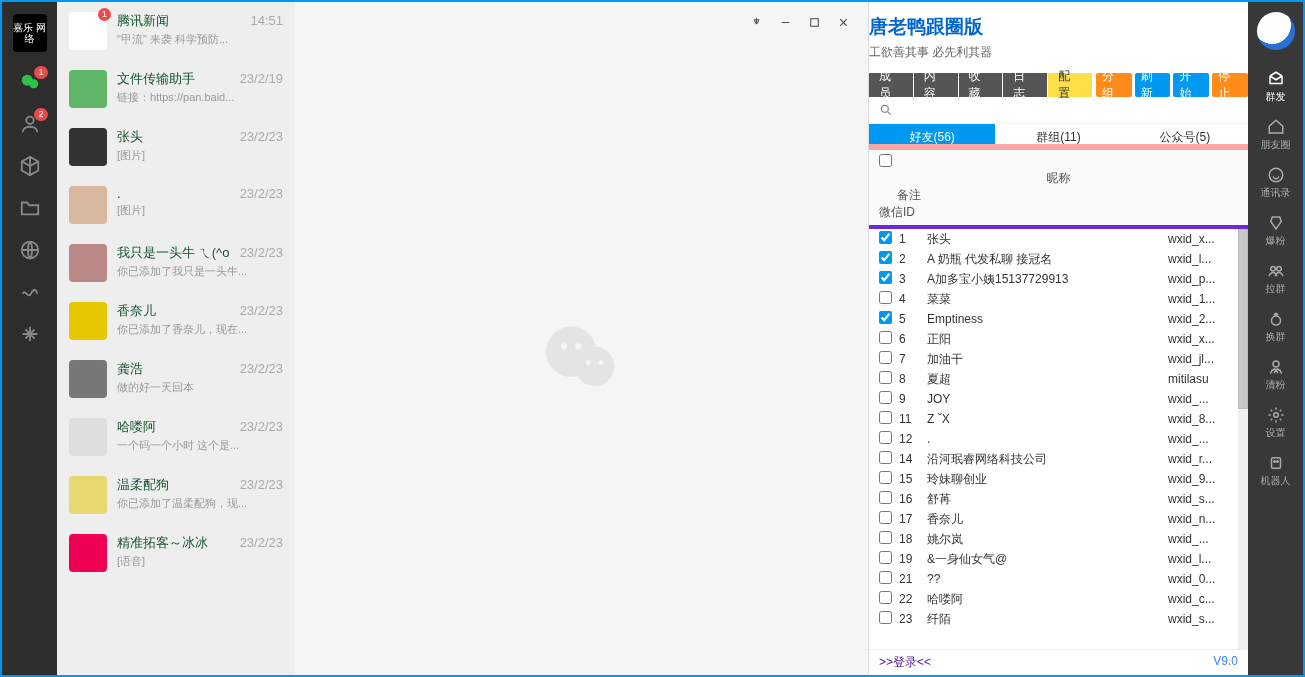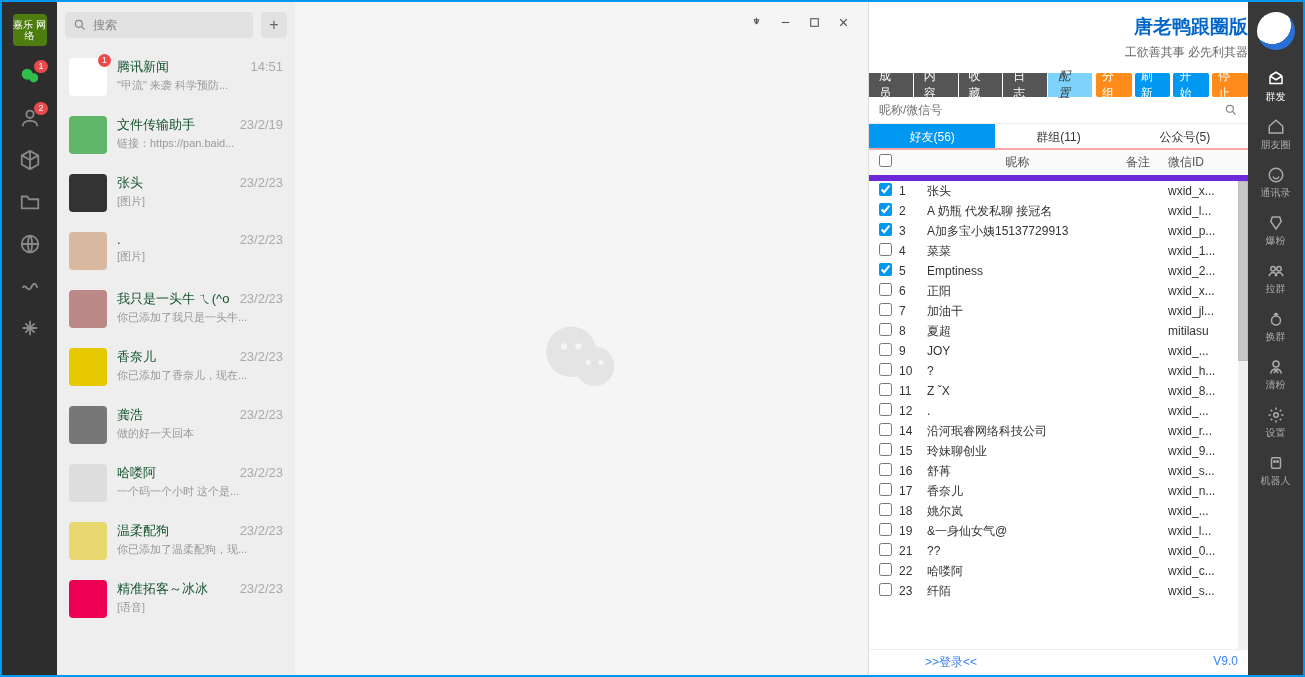--- a/index.html
+++ b/index.html
@@ -2,21 +2,21 @@
 <html><head>
 <meta charset="utf-8">
 <style>
 * { margin: 0; padding: 0; box-sizing: border-box; font-family: "Microsoft YaHei", "PingFang SC", sans-serif; }
 body { width: 1305px; height: 677px; background: #fff; overflow: hidden; border: 2px solid #0098f0; }
 
 .app { display: flex; height: 673px; }
 
 
 .far-left-bar { width: 55px; background: #2d2d2d; display: flex; flex-direction: column; align-items: center; padding-top: 12px; gap: 18px; }
-.far-left-bar .logo { width: 34px; height: 32px; background: #4d7c0f; border-radius: 4px; color: #fff; font-size: 10px; display: flex; align-items: center; justify-content: center; text-align: center; line-height: 1.1; }
+.far-left-bar .logo { width: 34px; height: 38px; background: #000000; border-radius: 4px; color: #fff; font-size: 10px; display: flex; align-items: center; justify-content: center; text-align: center; line-height: 1.1; }
 .far-left-bar .ic { width: 24px; height: 24px; color: #888; position: relative; display: flex; align-items: center; justify-content: center; }
 .far-left-bar .ic svg { width: 22px; height: 22px; }
 .far-left-bar .badge { position: absolute; top: -4px; right: -6px; background: #e94b4b; color: #fff; border-radius: 8px; font-size: 9px; padding: 0 4px; line-height: 13px; min-width: 13px; text-align: center; }
 
 
 .chat-col { width: 238px; background: #eee; display: flex; flex-direction: column; }
 .search-row { display: flex; padding: 10px 8px; gap: 8px; align-items: center; }
 .search-box { flex: 1; background: #e1e1e1; border-radius: 4px; height: 26px; display: flex; align-items: center; padding: 0 8px; color: #888; font-size: 12px; }
 .search-box svg { width: 14px; height: 14px; margin-right: 6px; }
 .plus-btn { width: 26px; height: 26px; background: #e1e1e1; border-radius: 4px; display: flex; align-items: center; justify-content: center; color: #666; font-size: 16px; }
@@ -32,51 +32,51 @@
 
 
 .main-area { flex: 1; background: #f5f5f5; position: relative; display: flex; flex-direction: column; }
 .main-top { height: 40px; display: flex; justify-content: flex-end; align-items: center; gap: 16px; padding-right: 18px; color: #555; }
 .main-top svg, .main-top .wbtn { width: 13px; height: 13px; cursor: default; }
 .main-body { flex: 1; display: flex; align-items: center; justify-content: center; }
 .wx-logo { width: 90px; height: 90px; opacity: 0.15; }
 
 
 .right-panel { width: 380px; background: #fff; border-left: 1px solid #ddd; display: flex; flex-direction: column; }
-.rp-header { text-align: right; padding: 12px 0 6px; }
+.rp-header { text-align: left; padding: 12px 0 6px; }
 .rp-title { font-size: 19px; color: #0066cc; font-weight: bold; }
 .rp-sub { font-size: 12px; color: #666; margin-top: 4px; }
 .rp-tabs { display: flex; height: 24px; margin-top: 6px; border-radius: 6px; }
 .rp-tab { font-size: 12px; padding: 0 10px; display: flex; align-items: center; background: #555; color: #fff; border-right: 1px solid #fff; }
-.rp-tab.active { background: #7dd3fc; color: #333; font-style: italic; }
+.rp-tab.active { background: #fde047; color: #333; }
 .rp-tabs .spacer { flex: 1; }
 .rp-btn { font-size: 12px; padding: 0 6px; background: #ff8c1a; color: #fff; display: flex; align-items: center; margin-left: 3px; border-radius: 2px; }
 .rp-btn.blue { background: #0098f0; }
 .rp-search { display: flex; align-items: center; padding: 6px 10px; border-bottom: 1px solid #eee; }
 .rp-search input { flex: 1; border: none; outline: none; font-size: 12px; }
 .rp-search svg { width: 14px; height: 14px; color: #888; }
-.rp-cat { display: flex; height: 26px; border-bottom: 2px solid #fca5a5; }
+.rp-cat { display: flex; height: 26px; border-bottom: 6px solid #fca5a5; }
 .rp-cat-item { flex: 1; text-align: center; font-size: 12px; line-height: 26px; color: #333; }
 .rp-cat-item.active { background: #0098f0; color: #fff; }
-.rp-table-head { display: flex; font-size: 12px; color: #555; padding: 4px 10px; border-bottom: 6px solid #6d28d9; background: #fafafa; }
+.rp-table-head { display: flex; font-size: 12px; color: #555; padding: 4px 10px; border-bottom: 4px solid #6d28d9; background: #fafafa; flex-direction: column; }
 .rp-th-cb { width: 20px; }
 .rp-th-idx { width: 28px; }
 .rp-th-nick { flex: 1; text-align: center; }
 .rp-th-note { width: 60px; text-align: center; }
 .rp-th-wxid { width: 70px; text-align: left; }
 .rp-rows { flex: 1; overflow-y: auto; position: relative; }
 .rp-row { display: flex; font-size: 12px; color: #333; padding: 2px 10px; align-items: center; height: 20px; }
 .rp-cb { width: 20px; }
 .rp-cb input { accent-color: #0098f0; }
 .rp-idx { width: 28px; }
 .rp-nick { flex: 1; white-space: nowrap; overflow: hidden; text-overflow: ellipsis; }
 .rp-note { width: 60px; }
 .rp-wxid { width: 70px; white-space: nowrap; overflow: hidden; text-overflow: ellipsis; }
 .rp-footer { display: flex; justify-content: space-between; padding: 4px 10px; font-size: 12px; border-top: 1px solid #eee; }
-.rp-footer .login { color: #3b82f6; margin-left: 46px; }
+.rp-footer .login { color: #4c1d95; }
 .rp-footer .ver { color: #3b82f6; }
 .scrollbar-track { position: absolute; right: 0; top: 0; width: 10px; height: 100%; background: #f0f0f0; }
 .scrollbar-thumb { width: 10px; height: 180px; background: #c8c8c8; border: 1px solid #bbb; }
 
 
 .far-right-bar { width: 55px; background: #383838; display: flex; flex-direction: column; align-items: center; padding-top: 10px; gap: 14px; color: #aaa; font-size: 10px; }
 .far-right-bar .duck { width: 38px; height: 38px; border-radius: 50%; background: radial-gradient(circle at 40% 35%, #fff 55%, #2a6fd6 56%); margin-bottom: 6px; }
 .far-right-bar .ritem { display: flex; flex-direction: column; align-items: center; gap: 2px; }
 .far-right-bar .ritem.active { color: #fff; }
 .far-right-bar svg { width: 18px; height: 18px; }
@@ -125,30 +125,20 @@
         </svg>
       </div>
     <div class="ic">
         <svg viewBox="0 0 24 24" fill="none" stroke="currentColor" stroke-width="2">
           <path d="M12 4v16M4 12h16M7 7l10 10M17 7L7 17"></path>
         </svg>
       </div>
   </div>
 
   <div class="chat-col">
-    <div class="search-row">
-      <div class="search-box">
-        <svg viewBox="0 0 24 24" fill="none" stroke="currentColor" stroke-width="2">
-            <circle cx="10" cy="10" r="6"></circle>
-            <path d="M20 20l-5-5"></path>
-          </svg>
-        <span>搜索</span>
-      </div>
-      <div class="plus-btn">+</div>
-    </div>
     <div class="chat-list" id="chat-list">
         <div class="chat-item">
     <div class="avatar" style="background:#fff">
       <span class="ab">1</span>
     </div>
     <div class="chat-meta">
       <div class="chat-top">
         <div class="chat-title">腾讯新闻</div>
         <div class="chat-time">14:51</div>
       </div>
@@ -304,21 +294,20 @@
         <div class="rp-tab">收藏</div>
         <div class="rp-tab">日志</div>
         <div class="rp-tab active">配置</div>
         <div class="spacer"></div>
         <div class="rp-btn">分组</div>
         <div class="rp-btn blue">刷新</div>
         <div class="rp-btn blue">开始</div>
         <div class="rp-btn">停止</div>
       </div>
     <div class="rp-search">
-      <input placeholder="昵称/微信号" style="">
       <svg viewBox="0 0 24 24" fill="none" stroke="currentColor" stroke-width="2">
           <circle cx="10" cy="10" r="6"></circle>
           <path d="M20 20l-5-5"></path>
         </svg>
     </div>
     <div class="rp-cat" id="rp-cat">
         <div class="rp-cat-item active">好友(56)</div>
         <div class="rp-cat-item">群组(11)</div>
         <div class="rp-cat-item">公众号(5)</div>
       </div>
@@ -388,27 +377,20 @@
         </div>
         <div class="rp-row">
     <div class="rp-cb"><input type="checkbox" style=""></div>
     <div class="rp-idx">9</div>
     <div class="rp-nick">JOY</div>
     <div class="rp-note"></div>
     <div class="rp-wxid">wxid_...</div>
         </div>
         <div class="rp-row">
     <div class="rp-cb"><input type="checkbox" style=""></div>
-    <div class="rp-idx">10</div>
-    <div class="rp-nick">?</div>
-    <div class="rp-note"></div>
-    <div class="rp-wxid">wxid_h...</div>
-        </div>
-        <div class="rp-row">
-    <div class="rp-cb"><input type="checkbox" style=""></div>
     <div class="rp-idx">11</div>
     <div class="rp-nick">Z ˇX</div>
     <div class="rp-note"></div>
     <div class="rp-wxid">wxid_8...</div>
         </div>
         <div class="rp-row">
     <div class="rp-cb"><input type="checkbox" style=""></div>
     <div class="rp-idx">12</div>
     <div class="rp-nick">.</div>
     <div class="rp-note"></div>

